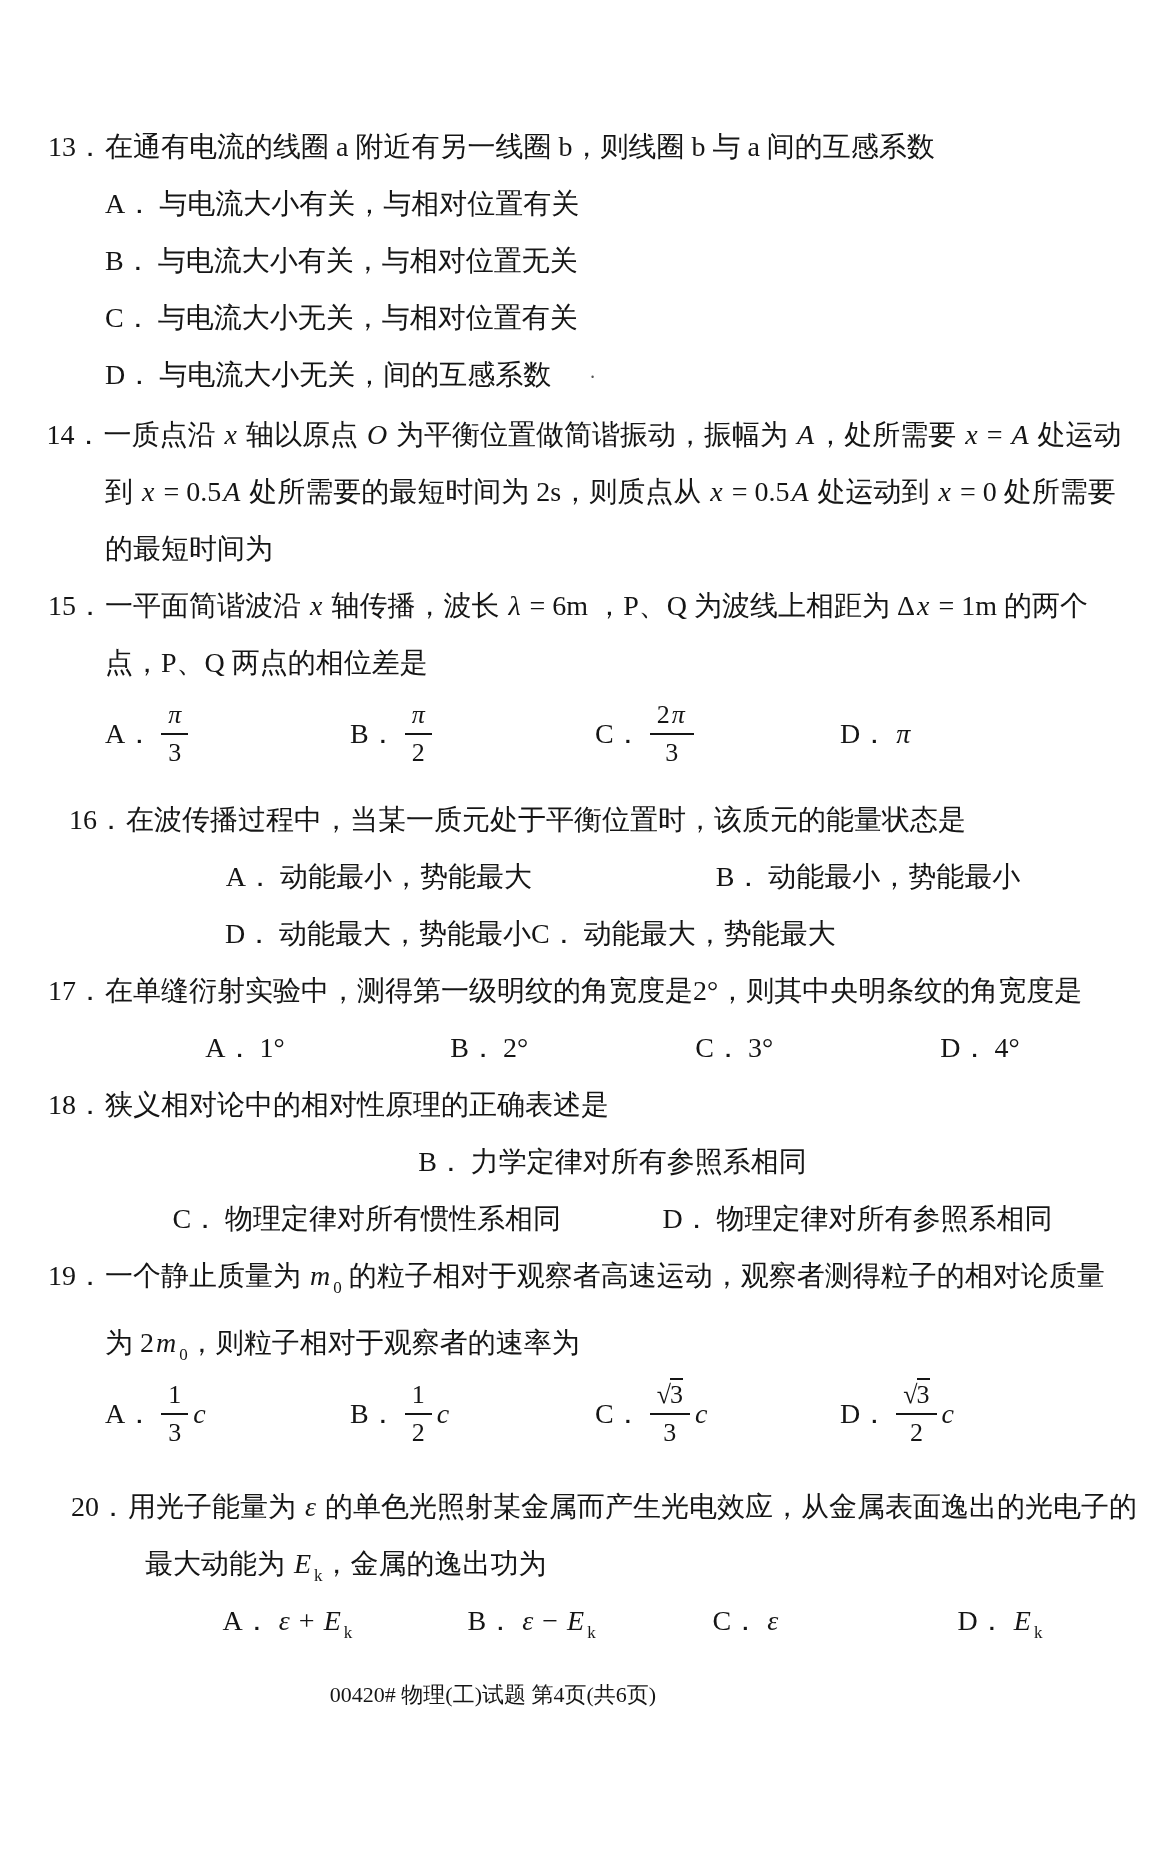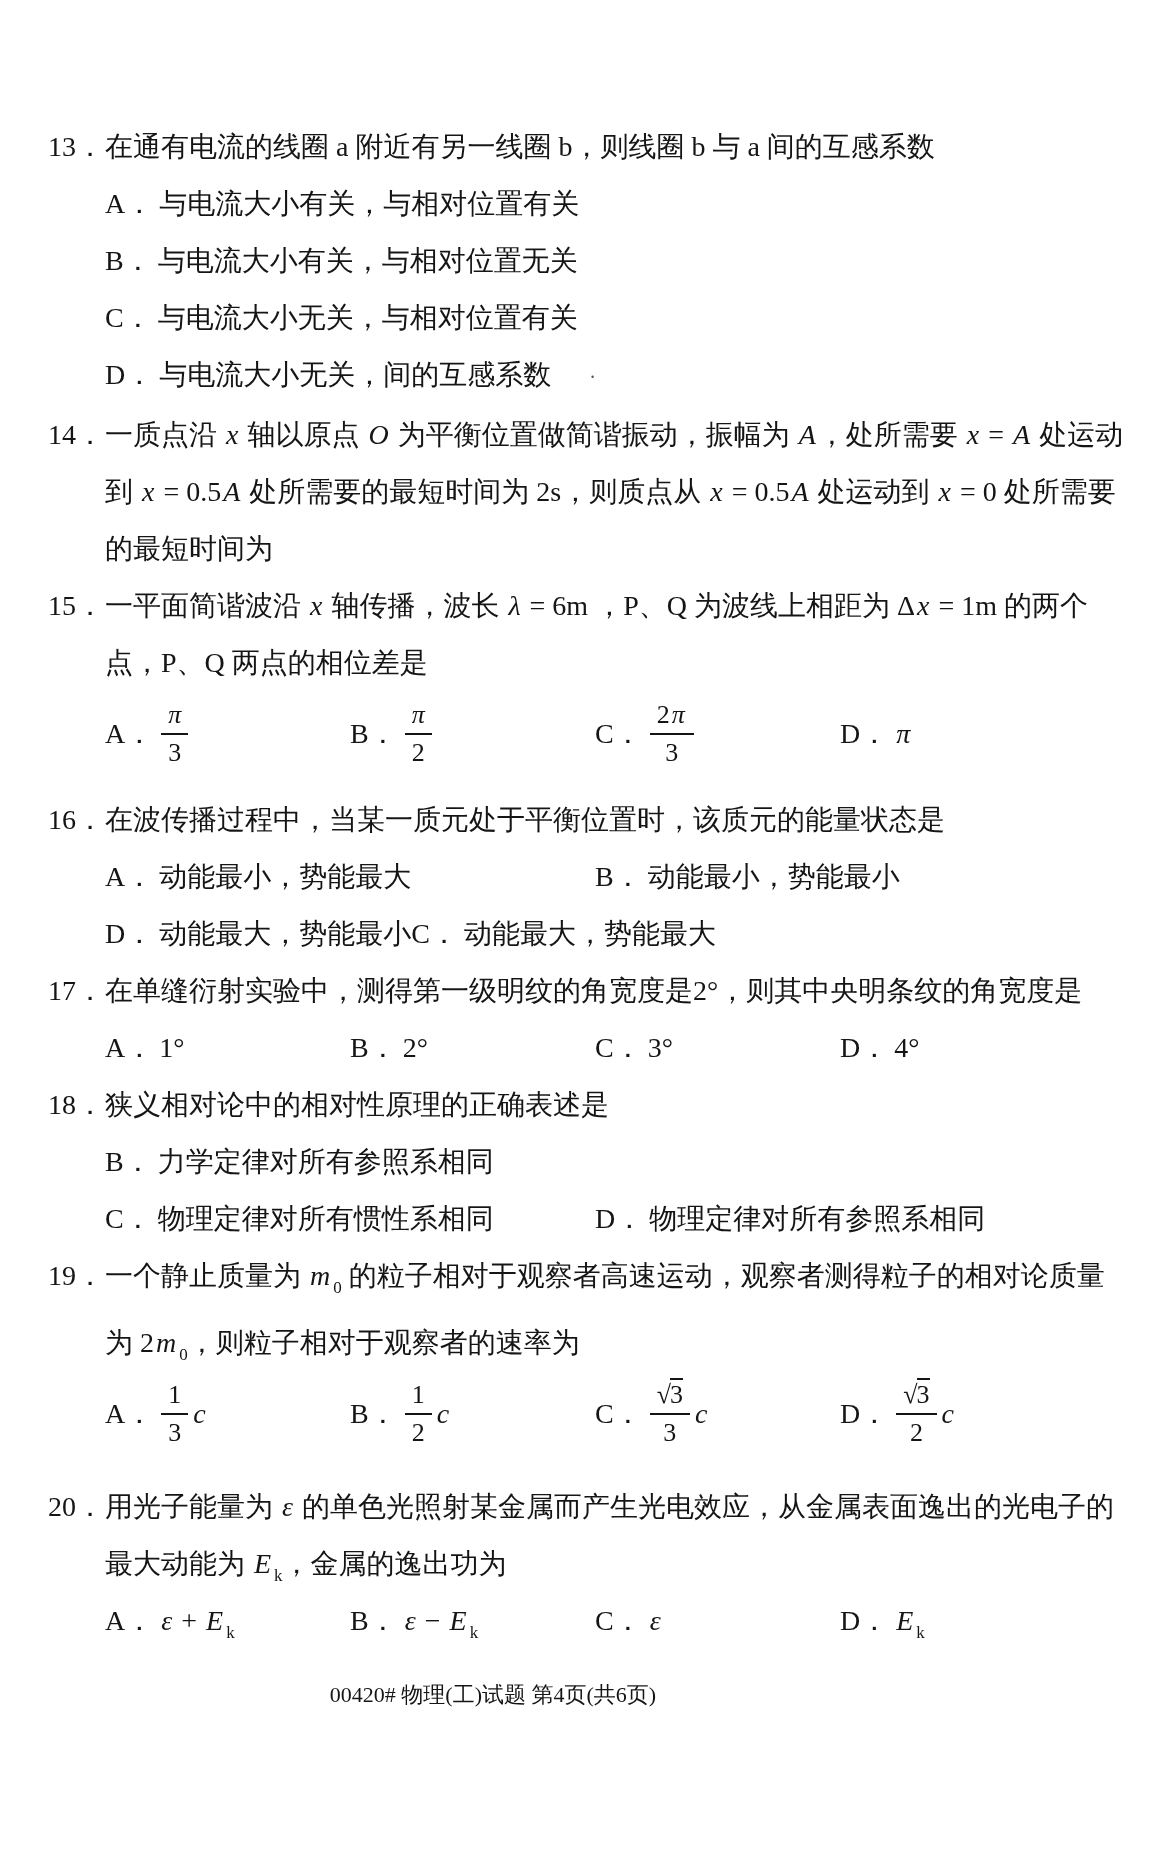--- a/index.html
+++ b/index.html
@@ -2,44 +2,44 @@
 <html><head>
 <meta charset="utf-8">
 <style>
   html,body{margin:0;padding:0;}
   body{
     width:1164px;height:1862px;background:#ffffff;position:relative;
     font-family:"Liberation Serif","DejaVu Serif",serif;color:#151515;
     overflow:hidden;
   }
   .sheet{position:absolute;left:48px;top:118px;width:1072px;}
-  .line{min-height:57px;line-height:57px;font-size:28px;white-space:nowrap;}
+  .line{min-height:57px;line-height:57px;font-size:28px;white-space:nowrap;justify-content:center;}
   .stem{display:flex;}
   .qnum{width:57px;flex-shrink:0;}
   .qtext{flex:1;}
   .ind{padding-left:57px;}
   .optrow{display:flex;padding-left:57px;}
   .opt{width:245px;}
   .opt.last{width:auto;}
   .opt.wide{width:490px;}
   .lab{margin-right:6px;}
   .v{font-style:italic;padding:0 2px;}
   .sub{font-size:17px;position:relative;top:8px;margin-left:1px;line-height:0;}
   .fracrow{display:flex;align-items:center;height:86px;padding-left:57px;font-size:28px;}
   .fracrow .opt{display:flex;align-items:center;}
   .frac{display:inline-block;text-align:center;vertical-align:middle;font-size:26px;margin:0 2px;}
   .fnum{display:block;line-height:34px;padding:0 7px 1px 7px;border-bottom:2px solid #151515;}
   .fden{display:block;line-height:34px;padding-top:1px;}
   .rt{letter-spacing:-1px;}
   .rad{border-top:2px solid #151515;padding-top:0px;}
   .suf{font-style:italic;margin-left:3px;}
   .stray-dot{color:#555;font-size:20px;margin-left:38px;}
-  .mt14{margin-top:14px;}
+  .mt14{margin-top:14px;margin-left:21px;}
   .mt10{margin-top:10px;}
-  .mt21{margin-top:21px;}
+  .mt21{margin-top:21px;margin-left:40px;}
   .footer{margin-top:17px;width:890px;text-align:center;font-size:22px;line-height:57px;}
 </style>
 </head>
 <body>
 
 <div class="sheet">
 
   <div>
     <div class="line stem">
       <span class="qnum">13．</span>

